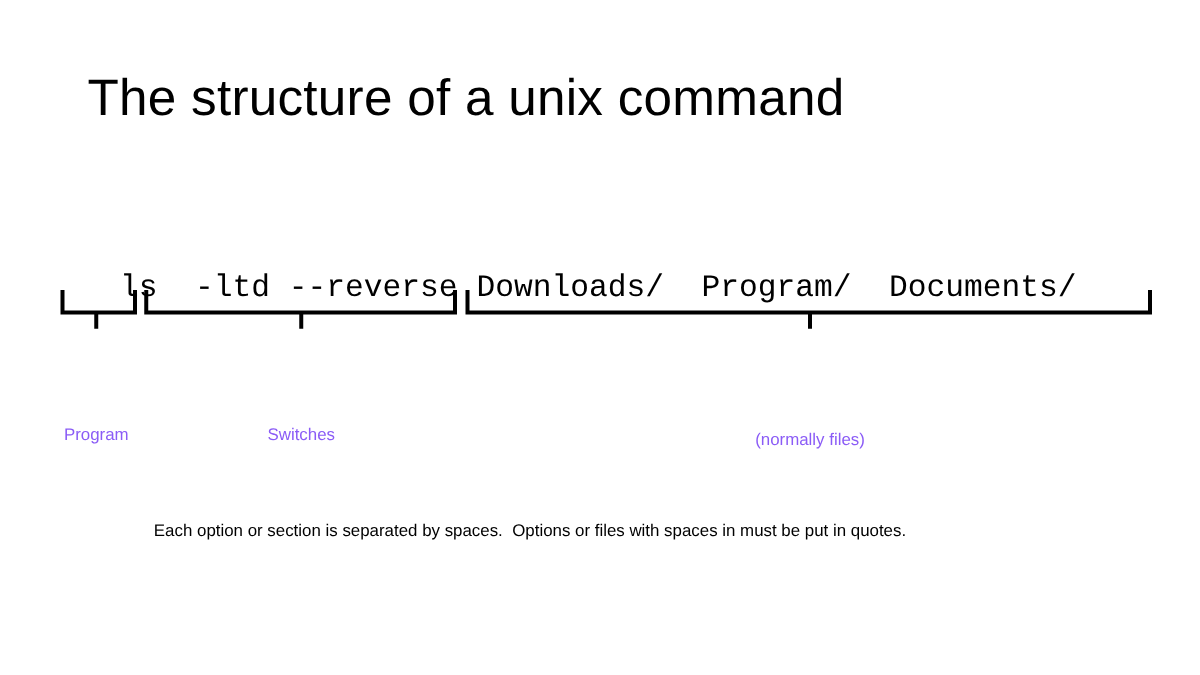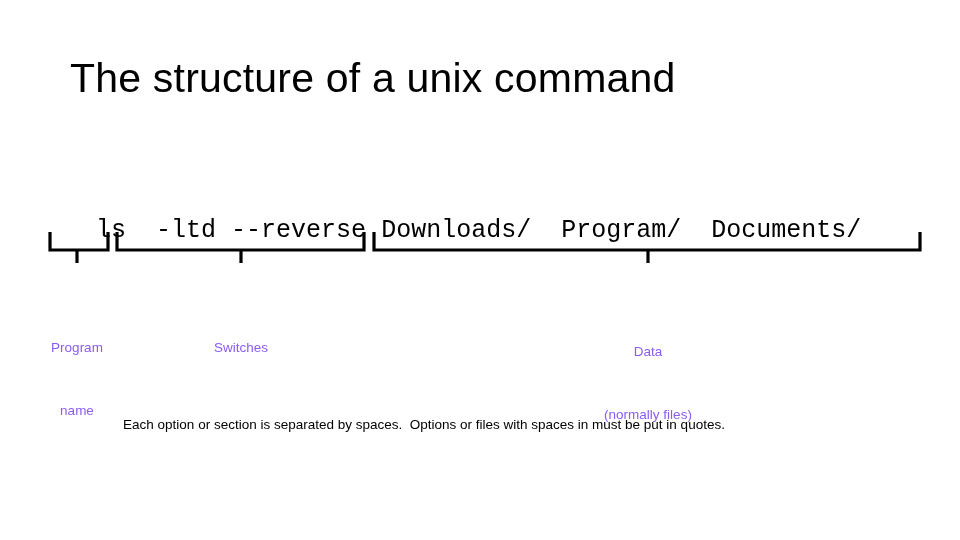--- a/index.html
+++ b/index.html
@@ -112,25 +112,23 @@
       <path d="M 241 250 L 241 263" fill="none" stroke="#000000" stroke-width="3.2" stroke-linecap="butt"></path>
     </g>
   <g id="brace-data">
       <path d="M 374 232 L 374 250 L 920 250 L 920 232" fill="none" stroke="#000000" stroke-width="3.2" stroke-linecap="butt" stroke-linejoin="miter"></path>
       <path d="M 648 250 L 648 263" fill="none" stroke="#000000" stroke-width="3.2" stroke-linecap="butt"></path>
     </g>
 </svg>
 
 <div class="section-label" id="label-program">
   <span class="label-line">Program</span>
-  <span class="label-line">name</span>
 </div>
 
 <div class="section-label" id="label-switches">
   <span class="label-line">Switches</span>
 </div>
 
 <div class="section-label" id="label-data">
-  <span class="label-line">Data</span>
   <span class="label-line">(normally files)</span>
 </div>
 
 <div id="footer-note">Each option or section is separated by spaces.  Options or files with spaces in must be put in quotes.</div>
 
 </body></html>

